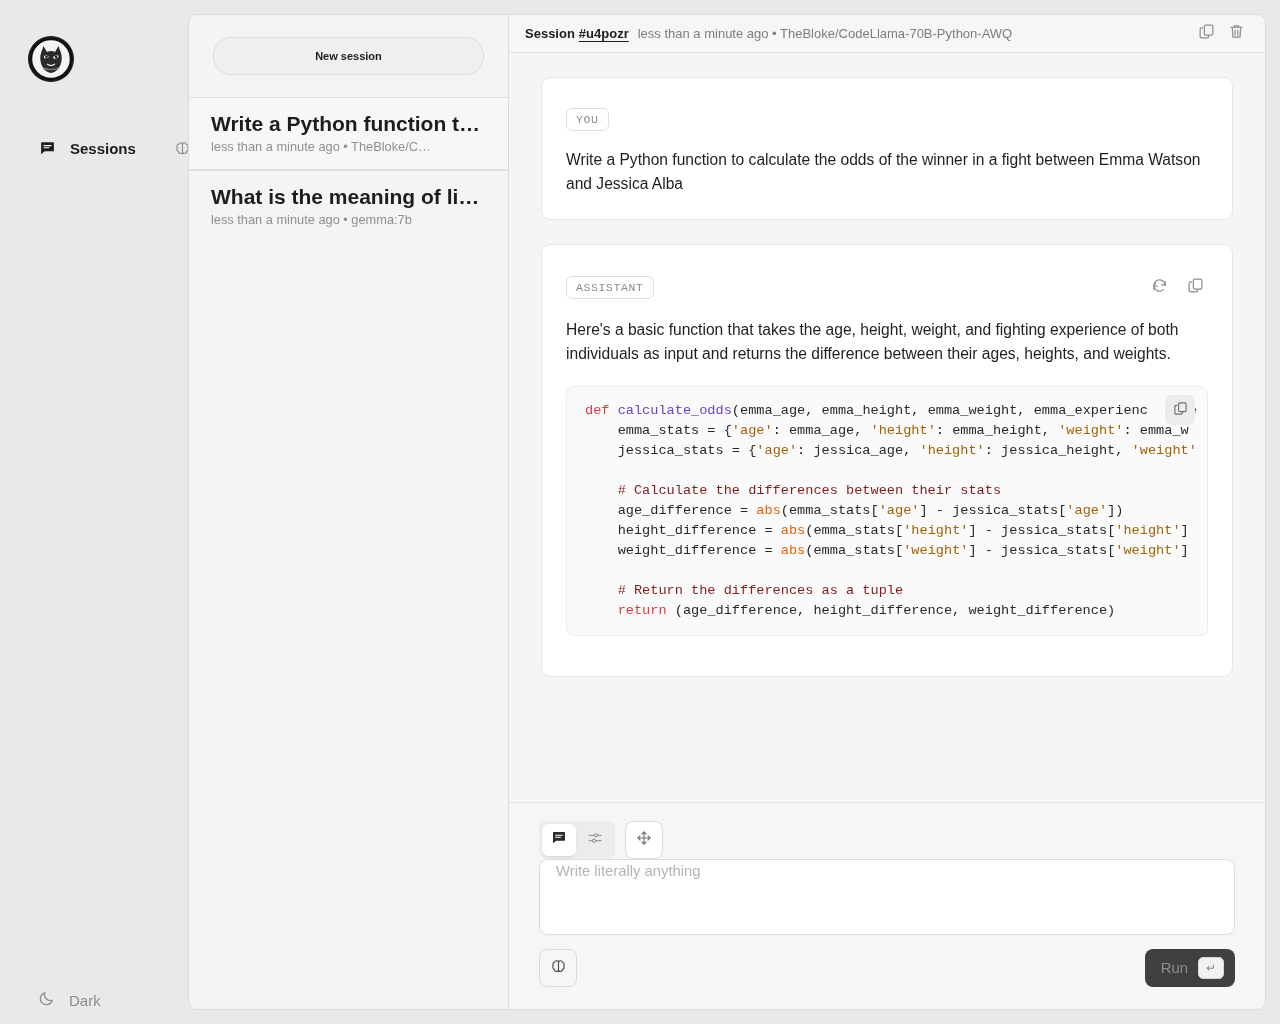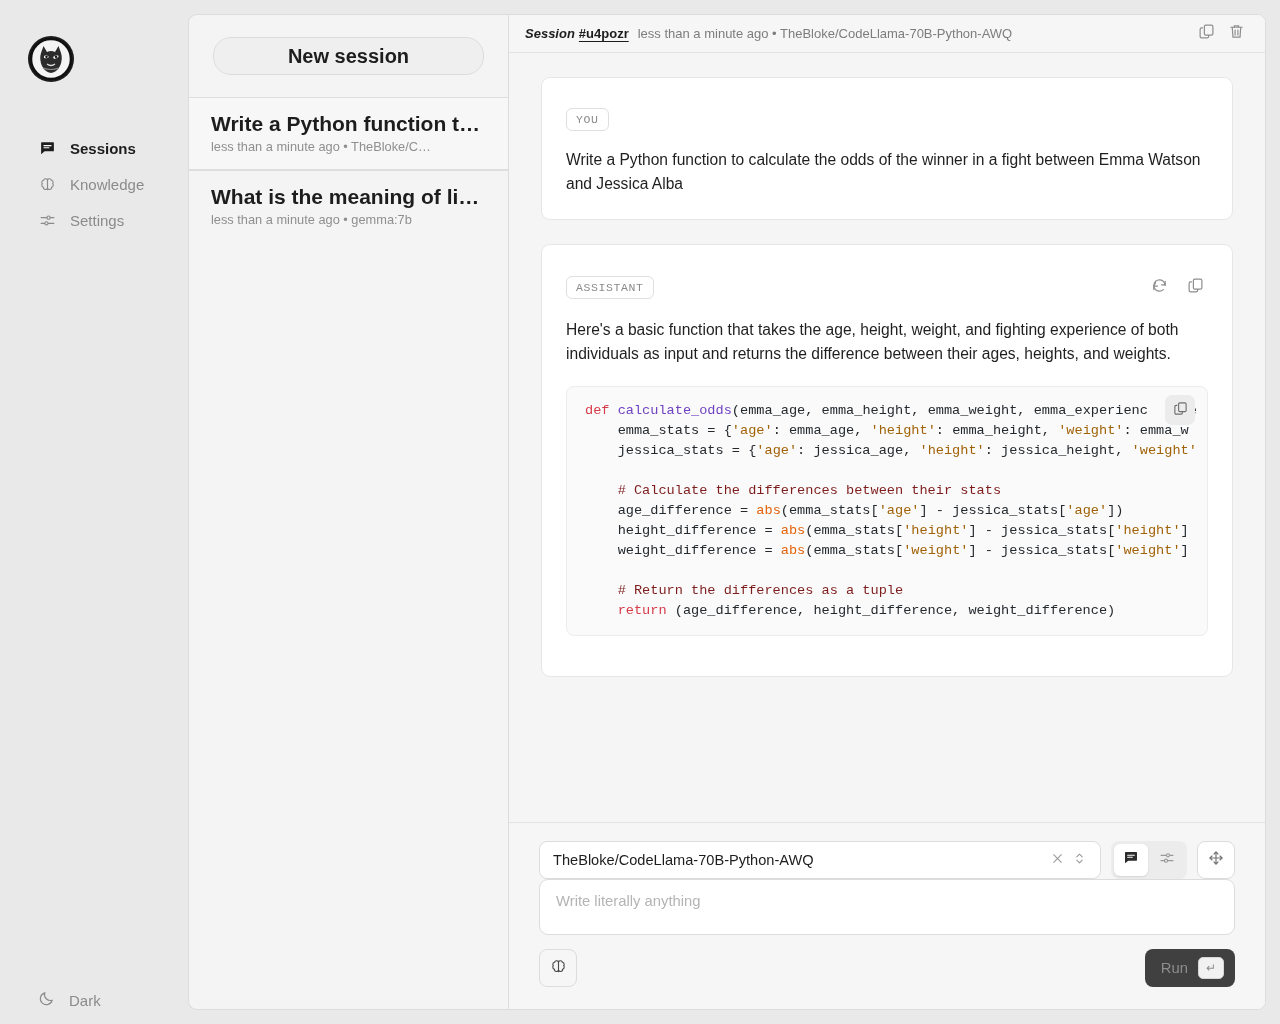--- a/index.html
+++ b/index.html
@@ -21,21 +21,21 @@
     flex: 0 0 188px;
   }
   .nav-logo { margin: 36px 0 0 28px; width: 46px; height: 46px; }
   .logo-circle {
     width: 46px; height: 46px; border-radius: 50%;
     background: #1c1c1c;
     display: flex; align-items: center; justify-content: center;
     overflow: hidden;
     position: relative;
   }
-  .nav-items { margin-top: 48px; display: flex; flex-direction: column; }
+  .nav-items { margin-top: 48px; display: flex; }
   .nav-item {
     display: flex; align-items: center; gap: 14px;
     padding: 9px 0 9px 38px;
     color: #8b8b8b; font-size: 15px; cursor: pointer;
   }
   .nav-item.active { color: #1d1d1d; font-weight: 700; }
   .nav-item .ico { width: 18px; height: 18px; display: flex; align-items: center; justify-content: center; flex: 0 0 18px;}
   .nav-spacer { flex: 1 1 auto; }
   .nav-bottom {
     display: flex; align-items: center; gap: 14px;
@@ -53,21 +53,21 @@
     border-right: none;
     display: flex; flex-direction: column;
     overflow: hidden;
   }
   .new-session-wrap { padding: 22px 24px; }
   .new-session {
     width: 100%; height: 38px;
     background: #efefef;
     border: 1px solid #dcdcdc;
     border-radius: 18px;
-    font-size: 20px; color: #1d1d1d; font-weight: 600;
+    font-size: 11px; color: #1d1d1d; font-weight: 600;
     font-family: "Liberation Sans", sans-serif;
     cursor: pointer;
     display:flex;align-items:center;justify-content:center;
   }
   .session-list { display: flex; flex-direction: column; }
   .session-item {
     padding: 14px 22px 15px 22px;
     border-top: 1px solid #dedede;
     cursor: pointer;
   }
@@ -92,21 +92,21 @@
     display: flex; flex-direction: column;
     overflow: hidden;
   }
   .main-header {
     height: 38px; flex: 0 0 38px;
     background: #f6f6f6;
     border-bottom: 1px solid #e2e2e2;
     display: flex; align-items: center;
     padding: 0 14px 0 16px;
   }
-  .hdr-title { font-size: 13px; font-weight: 700; color: #1d1d1d; font-style: italic; }
+  .hdr-title { font-size: 13px; font-weight: 700; color: #1d1d1d; }
   .hdr-id { font-size: 13px; font-weight: 700; color: #1d1d1d; text-decoration: underline; text-underline-offset: 2.5px; margin-left: 4px;}
   .hdr-meta { font-size: 13px; color: #7d7d7d; margin-left: 9px; }
   .hdr-spacer { flex: 1 1 auto; }
   .hdr-btn {
     width: 30px; height: 30px; border-radius: 6px;
     display: flex; align-items: center; justify-content: center;
     cursor: pointer;
   }
 
   
@@ -194,23 +194,23 @@
     width: 34px; height: 32px; border-radius: 6px;
     display: flex; align-items: center; justify-content: center; cursor: pointer;
   }
   .tg-btn.active { background: #fff; box-shadow: 0 1px 2px rgba(0,0,0,.10); }
   .icon-btn {
     width: 38px; height: 38px; border-radius: 8px;
     background: #fff; border: 1px solid #dcdcdc;
     display: flex; align-items: center; justify-content: center; cursor: pointer;
   }
   .prompt-box {
-    height: 56px;
+    height: 76px;
     background: #fff; border: 1px solid #dcdcdc; border-radius: 9px;
-    padding: 13px 16px;
+    padding: 3px 16px;
     font-size: 14.8px; color: #b4b4b4;
     cursor: text;
   }
   .composer-row3 { margin-top: 14px; display: flex; align-items: center; }
   .brain-btn {
     width: 38px; height: 38px; border-radius: 8px;
     background: #f6f6f6; border: 1px solid #dcdcdc;
     display: flex; align-items: center; justify-content: center; cursor: pointer;
   }
   .run-btn {
@@ -395,38 +395,20 @@
               </svg>
             </span>
           </span>
         </div>
 
       </div>
     </div>
 
     <div class="composer">
       <div class="composer-row1">
-        <div class="model-select">
-          <span class="model-value">TheBloke/CodeLlama-70B-Python-AWQ</span>
-          <span class="sel-ico">
-            <span>
-              <svg width="13" height="13" viewBox="0 0 24 24" fill="none" stroke="#9a9a9a" stroke-width="2" stroke-linecap="round">
-                <path d="M5 5l14 14M19 5L5 19"></path>
-              </svg>
-            </span>
-          </span>
-          <span class="sel-ico">
-            <span>
-              <svg width="13" height="13" viewBox="0 0 24 24" fill="none" stroke="#9a9a9a" stroke-width="2" stroke-linecap="round" stroke-linejoin="round">
-                <path d="M7 9l5-5 5 5"></path>
-                  <path d="M7 15l5 5 5-5"></path>
-              </svg>
-            </span>
-          </span>
-        </div>
 
         <div class="toggle-group">
           <span class="tg-btn active">
             <span>
               <svg width="16" height="16" viewBox="0 0 24 24" fill="#2b2b2b">
                 <path d="M3 4a1 1 0 011-1h16a1 1 0 011 1v11a1 1 0 01-1 1H8l-5 4V4z"></path>
                 <path d="M7 8h10M7 11h7" stroke="#fff" stroke-width="1.6" stroke-linecap="round"></path>
               </svg>
             </span>
           </span>

